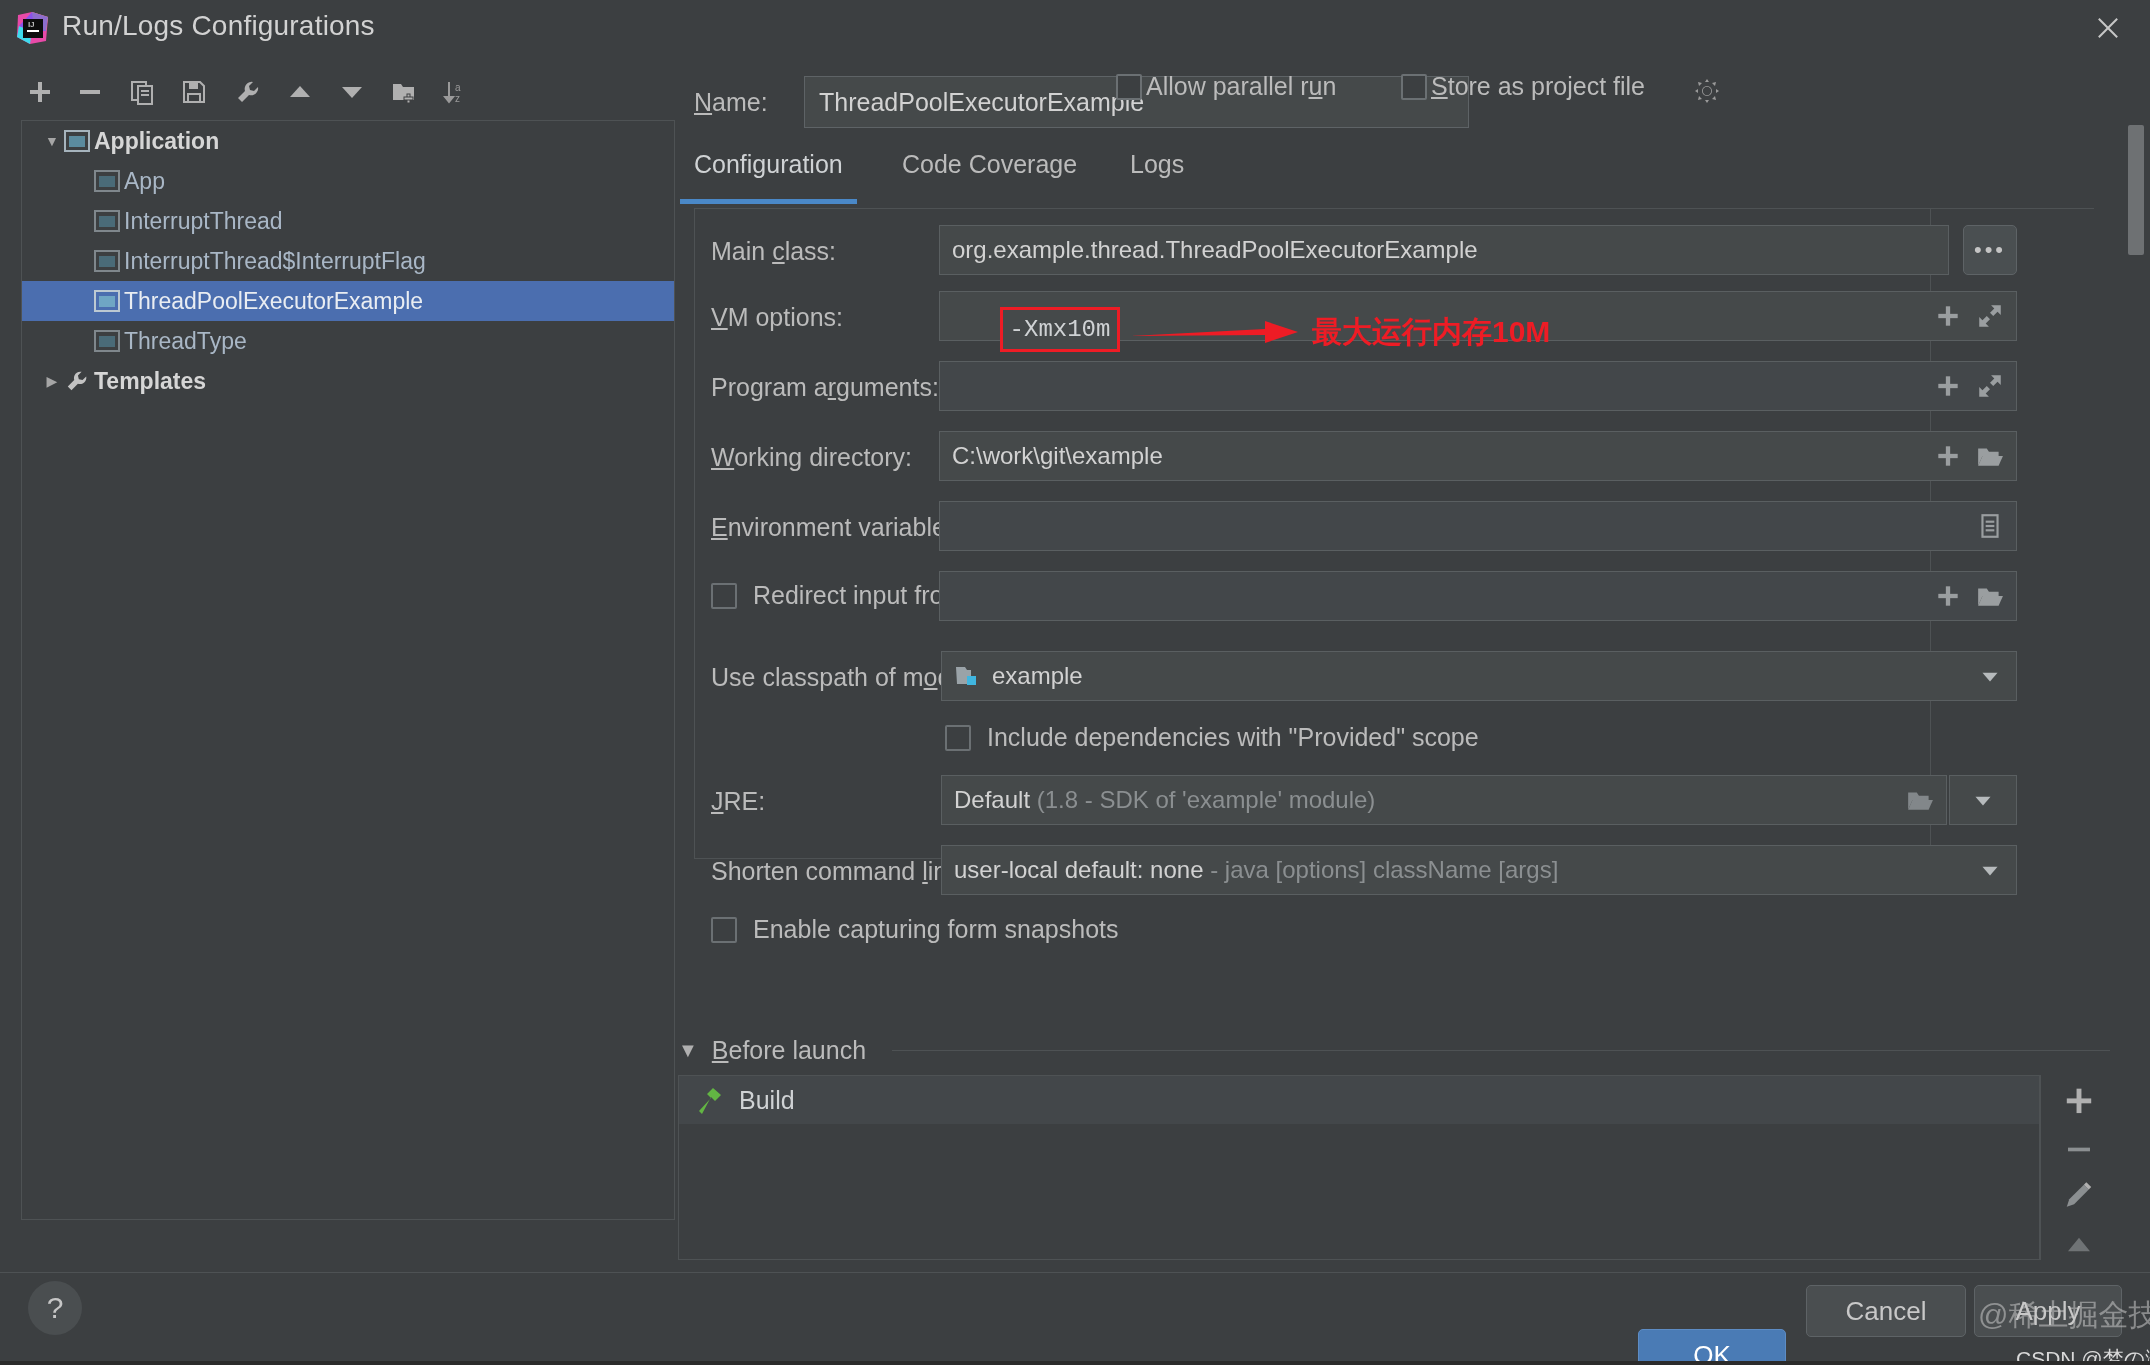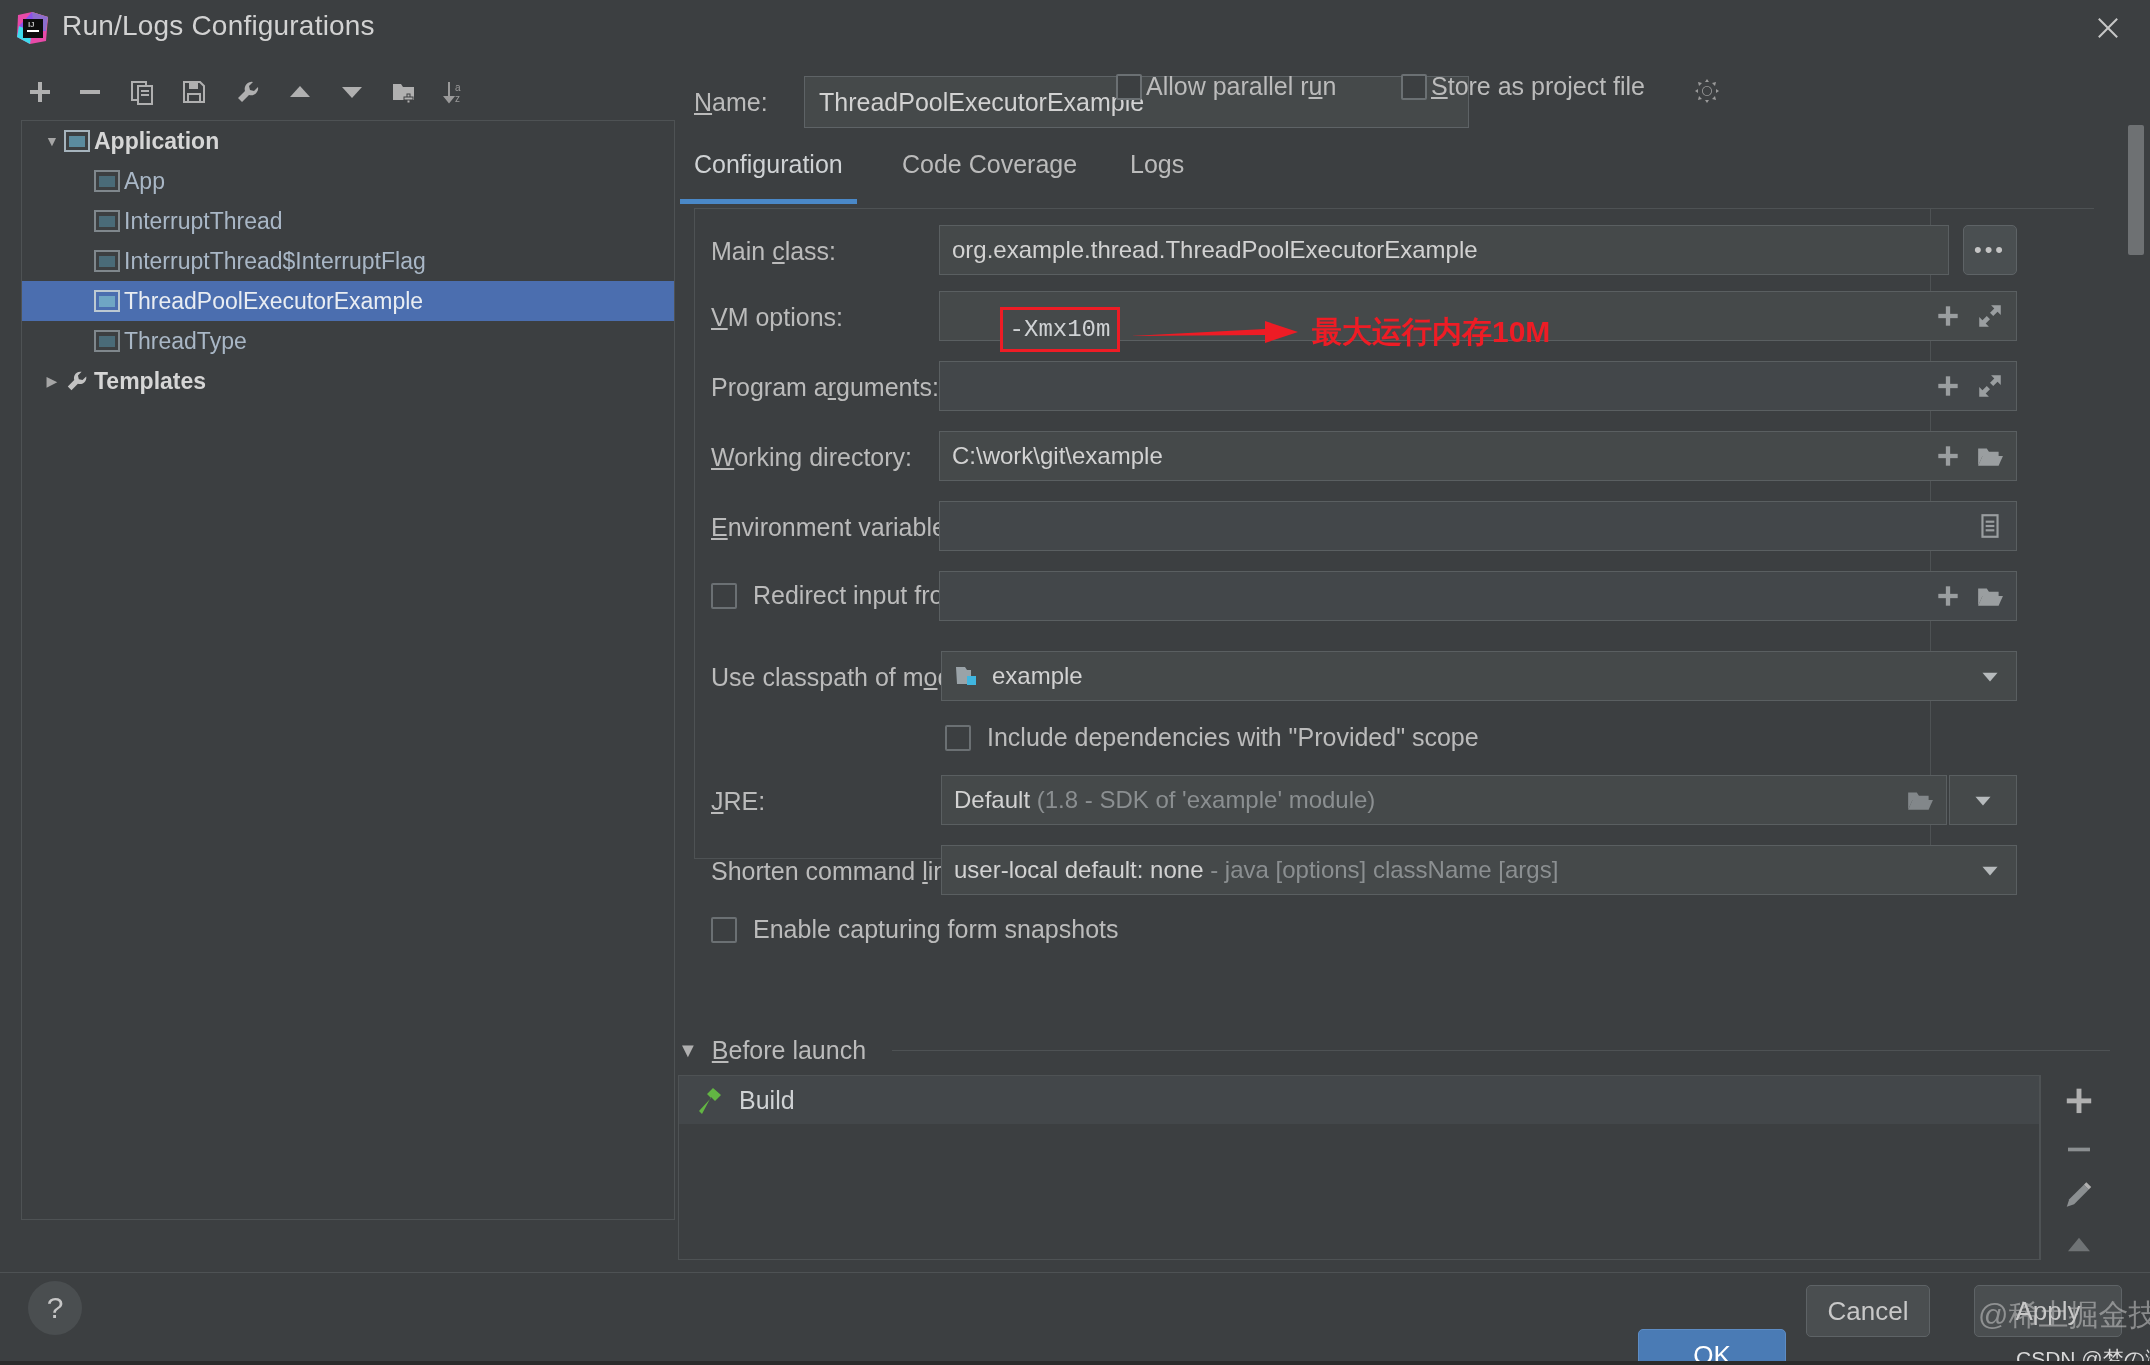--- a/index.html
+++ b/index.html
@@ -520,20 +520,20 @@
       <path d="M13 8 L22 19 L4 19 Z" fill="#6f7375"></path>
     </svg>
   </div>
 
   <div class="vscroll"></div>
 
   <div class="top-divider"></div>
   <div class="footer">
     <div class="help-btn">?</div>
     <div class="btn primary" style="left:1638px; width:148px;">OK</div>
-    <div class="btn secondary" style="left:1806px; width:124px;">Cancel</div>
+    <div class="btn secondary" style="left:1806px; width:160px;">Cancel</div>
     <div class="btn secondary" style="left:1974px; width:148px;">Apply</div>
     <div class="watermark" style="left:1978px; top:22px;">@稀土掘金技术社区</div>
     <div class="watermark2" style="left:2016px; top:72px;">CSDN @梦の澜</div>
   </div>
   <div class="bottom-edge"></div>
 
 </div>
 
 </body></html>

